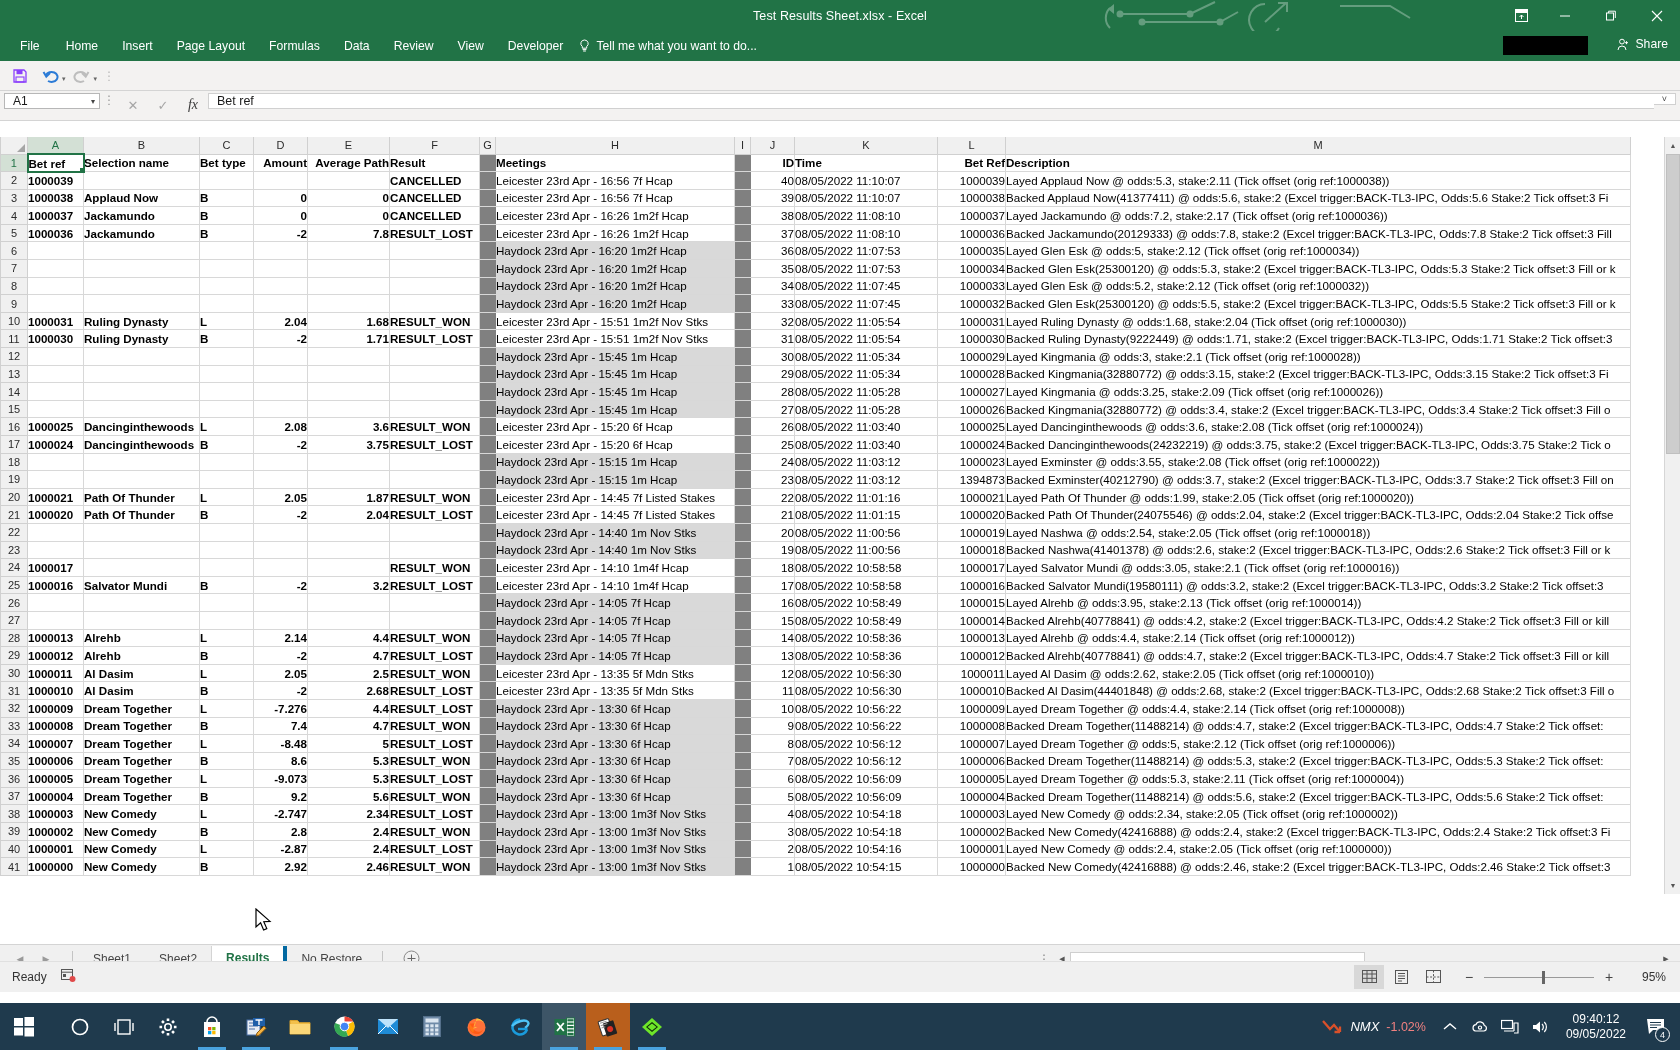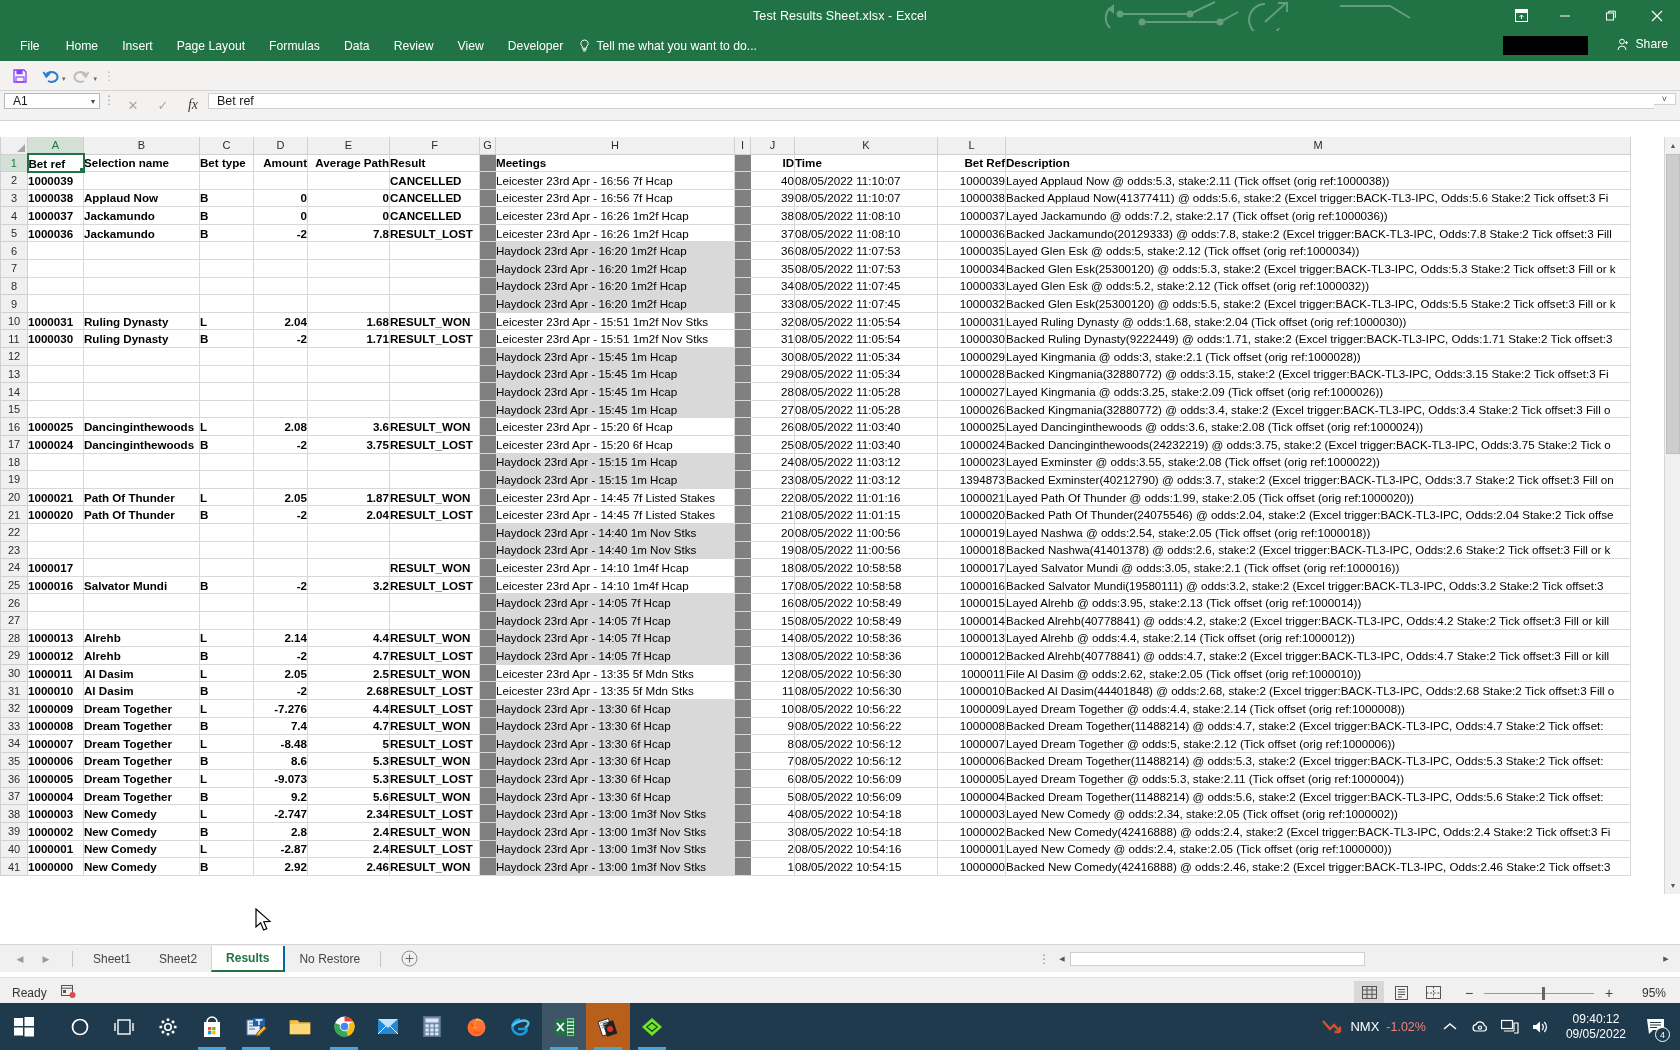--- a/index.html
+++ b/index.html
@@ -170,39 +170,39 @@
   .tab-arrow { width: 24px; height: 22px; display: flex; align-items: center;
     justify-content: center; color: #9a9a9a; font-size: 9px; }
   .tab-sep { width: 1px; height: 16px; background: #c4c4c4; margin: 0 6px; }
   .sheet-tab {
     padding: 4px 14px; font-size: 12px; color: #444; height: 26px;
     display: flex; align-items: center;
   }
   .sheet-tab.active {
     background: #fff; color: #217346; font-weight: bold;
     border-bottom: 2px solid #217346; border-left: 1px solid #d4d4d4;
-    border-right: 2px solid #0369a1;
+    border-right: 4px solid #0369a1;
   }
   .tab-plus {
     width: 28px; height: 22px; display: flex; align-items: center;
     justify-content: center; margin-left: 8px;
   }
   .tab-dots { margin-left: auto; margin-right: 4px; color: #888; font-size: 12px; }
   .hscroll-wrap {
     width: 620px; height: 16px; display: flex; align-items: center; margin-right: 6px;
   }
   .hs-arrow { width: 16px; height: 16px; display: flex; align-items: center;
     justify-content: center; font-size: 7px; color: #555; background: #f0f0f0; }
   .hs-track { flex: 1; height: 14px; background: #f0f0f0; position: relative; }
   .hs-thumb { position: absolute; left: 0; top: 0; width: 295px; height: 14px;
     background: #fff; border: 1px solid #cfcfcf; }
 
   
   .statusbar {
-    position: absolute; left: 0; bottom: 42px; width: 1680px; height: 31px;
+    position: absolute; left: 0; bottom: 58px; width: 1680px; height: 31px;
     background: #f0f0f0; border-top: 1px solid #e0e0e0; display: flex;
     align-items: center; font-size: 12px; color: #333;
   }
   .status-left { display: flex; align-items: center; gap: 14px; padding-left: 12px; }
   .status-right { margin-left: auto; display: flex; align-items: center; padding-right: 14px; gap: 2px; }
   .view-btn { width: 30px; height: 24px; display: flex; align-items: center;
     justify-content: center; }
   .view-btn.active { background: #d8d8d8; }
   .zoom-ctl { display: flex; align-items: center; gap: 8px; margin-left: 12px; }
   .zoom-minus, .zoom-plus { font-size: 14px; color: #444; width: 14px; text-align: center; }
@@ -229,21 +229,21 @@
     content: ''; position: absolute; bottom: 0; left: 8px; right: 8px; height: 3px;
     background: #4aa3df;
   }
   .tb-icon.active-excel { background: #3d5567; }
   .tb-icon.active-orange { background: #b95f1c; }
   .tray {
     margin-left: auto; display: flex; align-items: center; gap: 2px;
     padding-right: 8px; color: #fff; font-size: 12.5px;
   }
   .stock { display: flex; align-items: center; gap: 7px; padding: 0 8px; }
-  .stock-name { font-size: 13px; }
+  .stock-name { font-size: 13px; font-style: italic; }
   .stock-pct { color: #f08080; font-size: 12.5px; }
   .tray-icon { width: 28px; height: 47px; display: flex; align-items: center; justify-content: center; }
   .clock { text-align: center; line-height: 15px; font-size: 12px; padding: 0 10px; }
   .notif { width: 34px; height: 47px; display: flex; align-items: center; justify-content: center; position: relative; }
   .notif-badge {
     position: absolute; right: 2px; bottom: 8px; width: 15px; height: 15px;
     border-radius: 50%; background: #1f3a4d; border: 1px solid #fff; color: #fff;
     font-size: 9px; display: flex; align-items: center; justify-content: center;
   }
 
@@ -875,21 +875,21 @@
           <td class="cell bold">L</td>
           <td class="cell num bold">2.05</td>
           <td class="cell num bold">2.5</td>
           <td class="cell bold">RESULT_WON</td>
           <td class="cell gapcol"></td>
           <td class="cell">Leicester 23rd Apr - 13:35 5f Mdn Stks</td>
           <td class="cell gapcol"></td>
           <td class="cell num">12</td>
           <td class="cell">08/05/2022 10:56:30</td>
           <td class="cell num">1000011</td>
-          <td class="cell nowrapfull">File Al Dasim @ odds:2.62, stake:2.05 (Tick offset (orig ref:1000010))</td>
+          <td class="cell nowrapfull">Layed Al Dasim @ odds:2.62, stake:2.05 (Tick offset (orig ref:1000010))</td>
         </tr>
         <tr>
           <td class="rowhead">31</td>
           <td class="cell bold">1000010</td>
           <td class="cell bold">Al Dasim</td>
           <td class="cell bold">B</td>
           <td class="cell num bold">-2</td>
           <td class="cell num bold">2.68</td>
           <td class="cell bold">RESULT_LOST</td>
           <td class="cell gapcol"></td>

